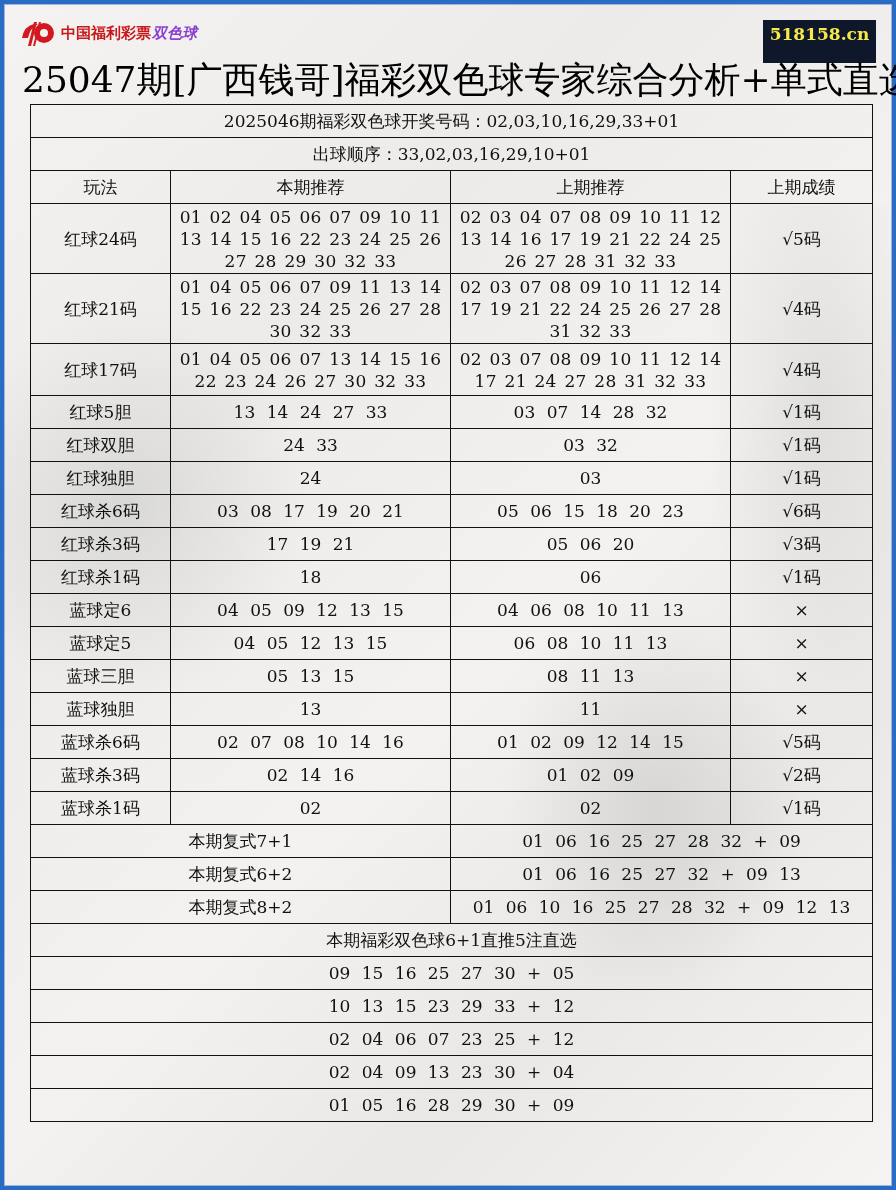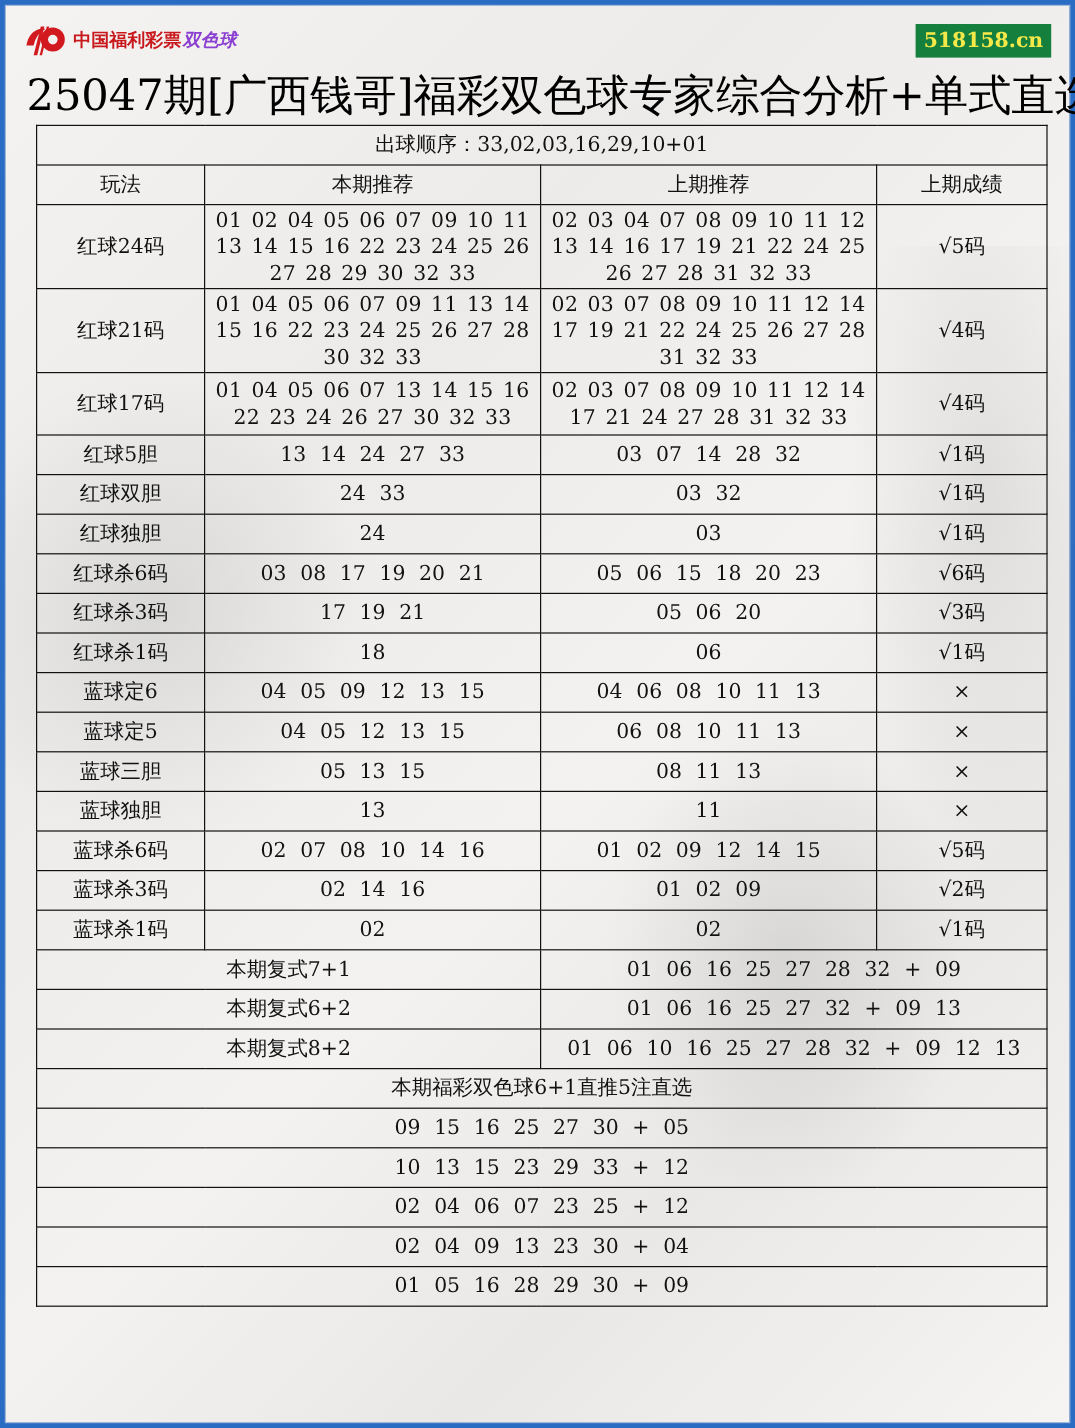--- a/index.html
+++ b/index.html
@@ -16,21 +16,21 @@
   .bgdeco1 { position:absolute; left:0; top:300px; width:300px; height:400px;
     background:radial-gradient(ellipse at 40% 50%, rgba(160,160,160,0.25), rgba(255,255,255,0) 70%); }
   .bgdeco2 { position:absolute; left:500px; top:600px; width:300px; height:400px;
     background:radial-gradient(ellipse at 50% 50%, rgba(140,140,140,0.22), rgba(255,255,255,0) 70%); }
   .bgdeco3 { position:absolute; left:700px; top:200px; width:190px; height:500px;
     background:radial-gradient(ellipse at 60% 40%, rgba(150,150,150,0.2), rgba(255,255,255,0) 70%); }
   .logo { position:absolute; left:18px; top:18px; height:30px; display:flex; align-items:center; }
   .logo-mark { width:40px; height:30px; position:relative; }
   .logo-text { font-family:"DejaVu Sans","Liberation Sans",sans-serif; font-weight:bold; font-size:15px; color:#c8181c; letter-spacing:0px; margin-left:3px; }
   .logo-sub { font-family:"DejaVu Sans","Liberation Sans",sans-serif; font-weight:bold; font-style:italic; font-size:15px; color:#8a3fd0; margin-left:1px; }
-  .site-badge { position:absolute; left:763px; top:20px; width:113px; height:28px; background:#15803d; color:#f5e94a;
+  .site-badge { position:absolute; left:763px; top:20px; width:113px; height:43px; background:#0f172a; color:#f5e94a;
     font-family:"DejaVu Serif","Liberation Serif",serif; font-size:17px; font-weight:bold; text-align:center; line-height:29px; }
   .title { position:absolute; left:22px; top:56px; width:860px; font-size:36px; color:#000000; white-space:nowrap; letter-spacing:0px; }
   table.main { position:absolute; left:30px; top:104px; width:842px; border-collapse:collapse; table-layout:fixed; }
   table.main td { border:1.5px solid #111; text-align:center; vertical-align:middle; font-size:17px; color:#111; padding:0; line-height:22px; }
   td.nums { text-align:left; padding-left:2px; font-size:17.5px; word-spacing:2px; letter-spacing:0.3px; line-height:22.5px; }
   td.spaced { word-spacing:6px; }
   .h35 { height:33px; }
 </style>
 </head>
 <body>
@@ -58,20 +58,23 @@
 <div class="title">25047期[广西钱哥]福彩双色球专家综合分析+单式直选5注</div>
 
 <table class="main">
   <colgroup>
     <col style="width:140px">
       <col style="width:280px">
       <col style="width:280px">
       <col style="width:142px">
   </colgroup>
   <tbody>
+      <tr class="h35">
+        <td colspan="4">2025046期福彩双色球开奖号码：02,03,10,16,29,33+01</td>
+      </tr>
   <tr class="h35">
         <td colspan="4">出球顺序：33,02,03,16,29,10+01</td>
       </tr>
   <tr class="h35">
     <td>玩法</td>
     <td>本期推荐</td>
     <td>上期推荐</td>
     <td>上期成绩</td>
   </tr>
   <tr style="height:70px">

